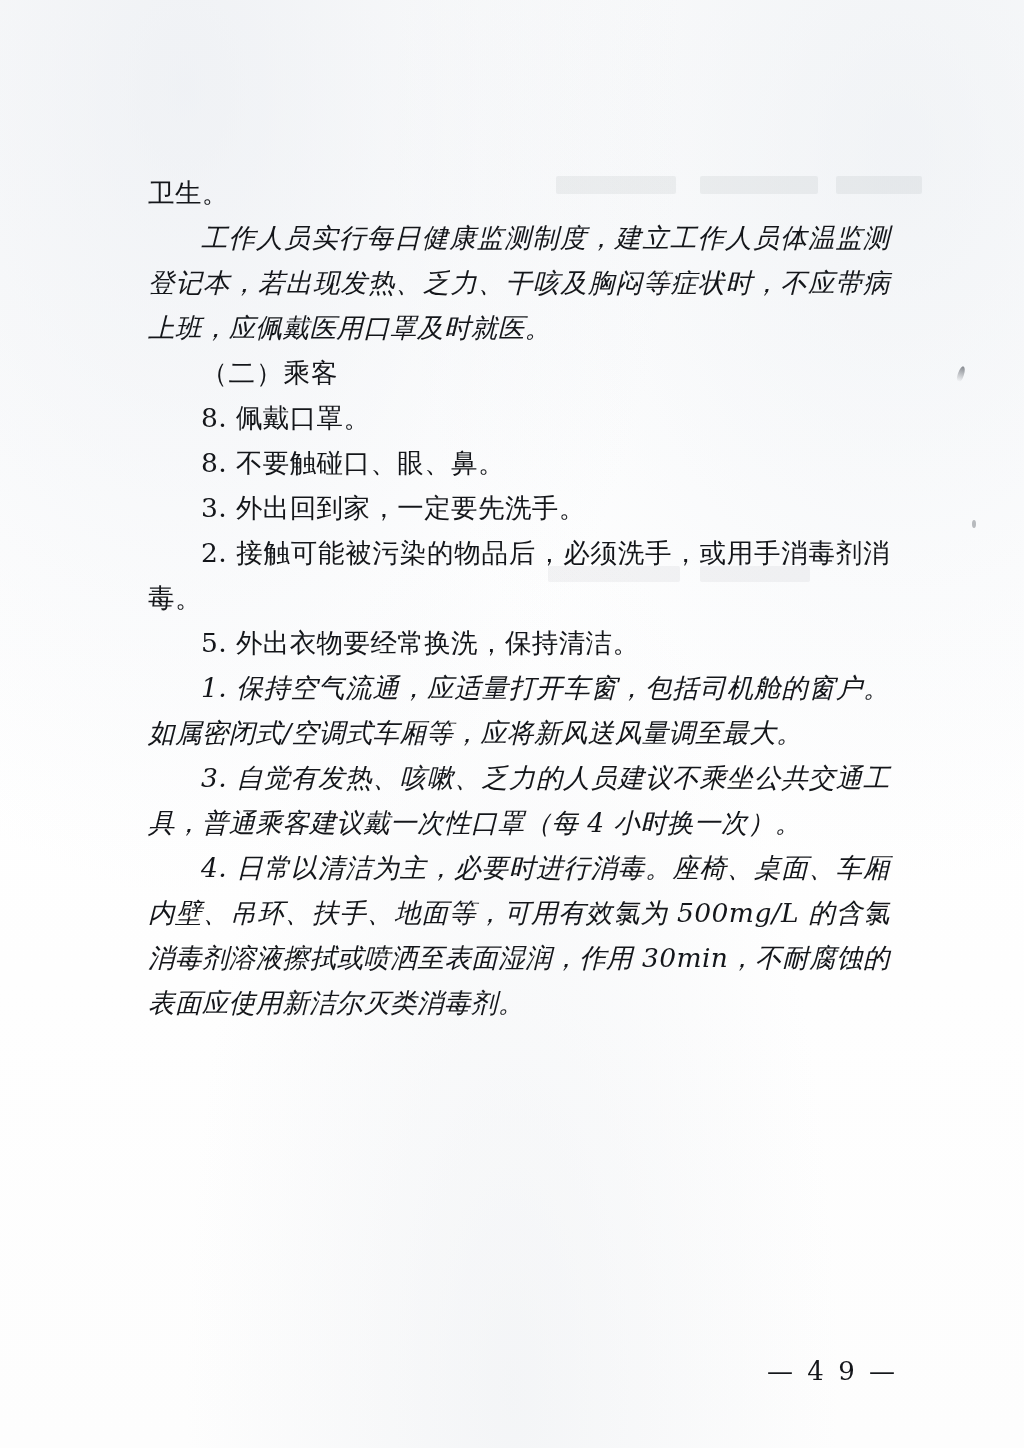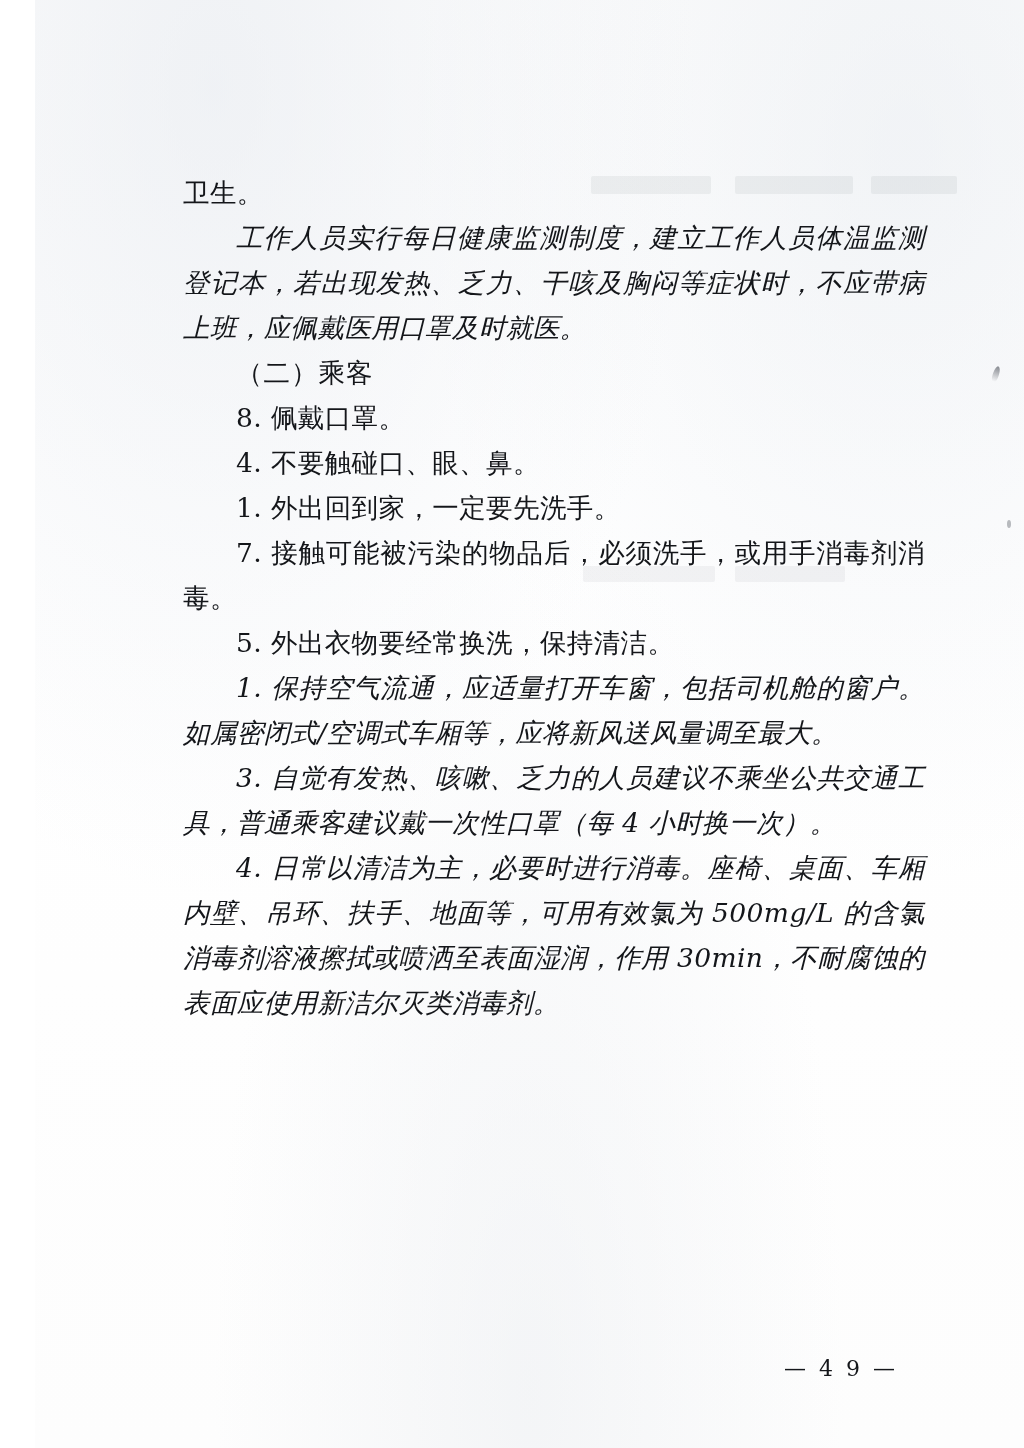--- a/index.html
+++ b/index.html
@@ -16,21 +16,20 @@
   }
   
   .page {
     position: absolute;
     inset: 0;
     background:
       radial-gradient(ellipse at 18% 6%, rgba(228,232,238,0.55) 0%, rgba(255,255,255,0) 42%),
       radial-gradient(ellipse at 88% 10%, rgba(226,231,237,0.45) 0%, rgba(255,255,255,0) 40%),
       radial-gradient(ellipse at 50% 96%, rgba(232,235,239,0.45) 0%, rgba(255,255,255,0) 45%),
       linear-gradient(180deg, #fdfdfd 0%, #ffffff 35%, #fdfdfd 100%);
-    margin-left: 35px;
   }
   .content {
     position: absolute;
     left: 148px;
     top: 170px;
     width: 742px;
     color: #14161a;
     font-size: 26.5px;
     line-height: 45px;
     letter-spacing: 0.4px;
@@ -51,21 +50,21 @@
   }
   .listitem {
     text-indent: 2em;
   }
   .page-number {
     position: absolute;
     left: 0;
     right: 126px;
     top: 1356px;
     text-align: right;
-    font-size: 22px;
+    font-size: 26px;
     letter-spacing: 3px;
     color: #14161a;
     font-family: "DejaVu Serif", "Liberation Serif", serif;
   }
   
   .mark-comma {
     position: absolute;
     left: 958px;
     top: 366px;
     width: 6px;
@@ -104,23 +103,23 @@
   <div class="ghost-block gb2"></div>
   <div class="ghost-block gb3"></div>
   <div class="ghost-block gb4"></div>
   <div class="ghost-block gb5"></div>
 
   <div class="content">
     <p class="plain">卫生。</p>
     <p class="indent">工作人员实行每日健康监测制度，建立工作人员体温监测登记本，若出现发热、乏力、干咳及胸闷等症状时，不应带病上班，应佩戴医用口罩及时就医。</p>
     <p class="heading">（二）乘客</p>
     <p class="listitem">8. 佩戴口罩。</p>
-    <p class="listitem">4. 不要触碰口、眼、鼻。</p>
-    <p class="listitem">1. 外出回到家，一定要先洗手。</p>
-    <p class="listitem">7. 接触可能被污染的物品后，必须洗手，或用手消毒剂消毒。</p>
+    <p class="listitem">8. 不要触碰口、眼、鼻。</p>
+    <p class="listitem">3. 外出回到家，一定要先洗手。</p>
+    <p class="listitem">2. 接触可能被污染的物品后，必须洗手，或用手消毒剂消毒。</p>
     <p class="listitem">5. 外出衣物要经常换洗，保持清洁。</p>
     <p class="indent">1. 保持空气流通，应适量打开车窗，包括司机舱的窗户。如属密闭式/空调式车厢等，应将新风送风量调至最大。</p>
     <p class="indent">3. 自觉有发热、咳嗽、乏力的人员建议不乘坐公共交通工具，普通乘客建议戴一次性口罩（每 4 小时换一次）。</p>
     <p class="indent">4. 日常以清洁为主，必要时进行消毒。座椅、桌面、车厢内壁、吊环、扶手、地面等，可用有效氯为 500mg/L 的含氯消毒剂溶液擦拭或喷洒至表面湿润，作用 30min，不耐腐蚀的表面应使用新洁尔灭类消毒剂。</p>
   </div>
 
   <div class="mark-comma"></div>
   <div class="mark-dot"></div>
 
   <div class="page-number">— 4 9 —</div>

